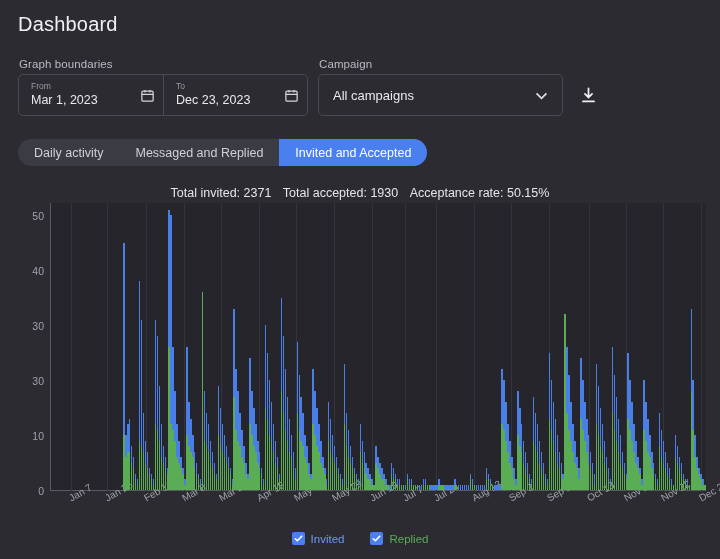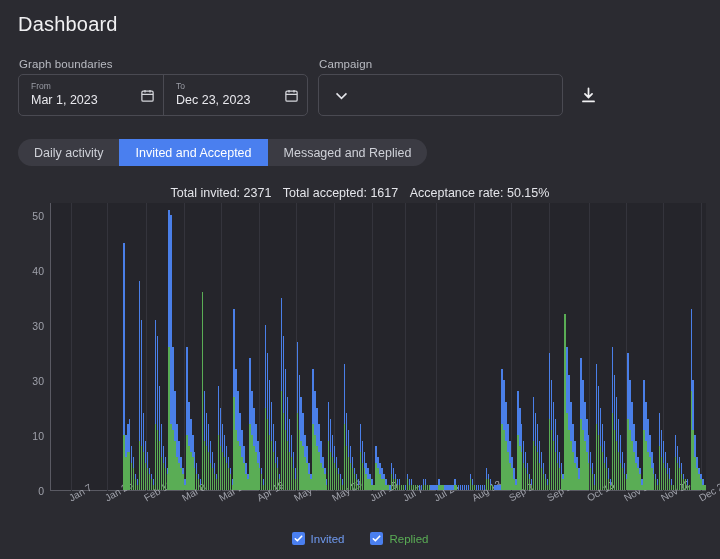--- a/index.html
+++ b/index.html
@@ -155,45 +155,46 @@
           <rect x="3" y="5" width="18" height="16" rx="2"></rect>
             <path d="M3 10h18M8 3v4M16 3v4"></path>
         </svg>
       </span>
     </div>
   </div>
 
   <div class="field-label lbl-campaign">Campaign</div>
 
   <div class="select-box">
+    <span class="select-val">All campaigns</span>
     <span class="chev">
       <svg viewBox="0 0 24 24" width="17" height="17" fill="none" stroke="#e4e5ea" stroke-width="2.2">
         <path d="M5 9l7 7 7-7"></path>
       </svg>
     </span>
   </div>
 
   <div class="dl-btn">
     <span>
       <svg viewBox="0 0 24 24" width="19" height="19" fill="none" stroke="#f0f0f2" stroke-width="2.2" stroke-linecap="round">
         <path d="M12 3v11M7.5 10l4.5 4.5 4.5-4.5"></path>
           <path d="M5 19.5h14"></path>
       </svg>
     </span>
   </div>
 
   <div class="tabs">
     <div class="tab">Daily activity</div>
+    <div class="tab">Messaged and Replied</div>
     <div class="tab active">Invited and Accepted</div>
-    <div class="tab">Messaged and Replied</div>
   </div>
 
   <div class="stats">
     <span>Total invited: 2371</span>
-    <span>Total accepted: 1617</span>
+    <span>Total accepted: 1930</span>
     <span>Acceptance rate: 50.15%</span>
   </div>
 
   <div class="chart-wrap">
     <div class="plot" id="plot">
       <div class="axis-y"></div>
       <div class="axis-x"></div>
     <div class="ylabel" style="top: 288px;">0</div>
         <div class="ylabel" style="top: 233px;">10</div>
         <div class="ylabel" style="top: 178px;">30</div>

